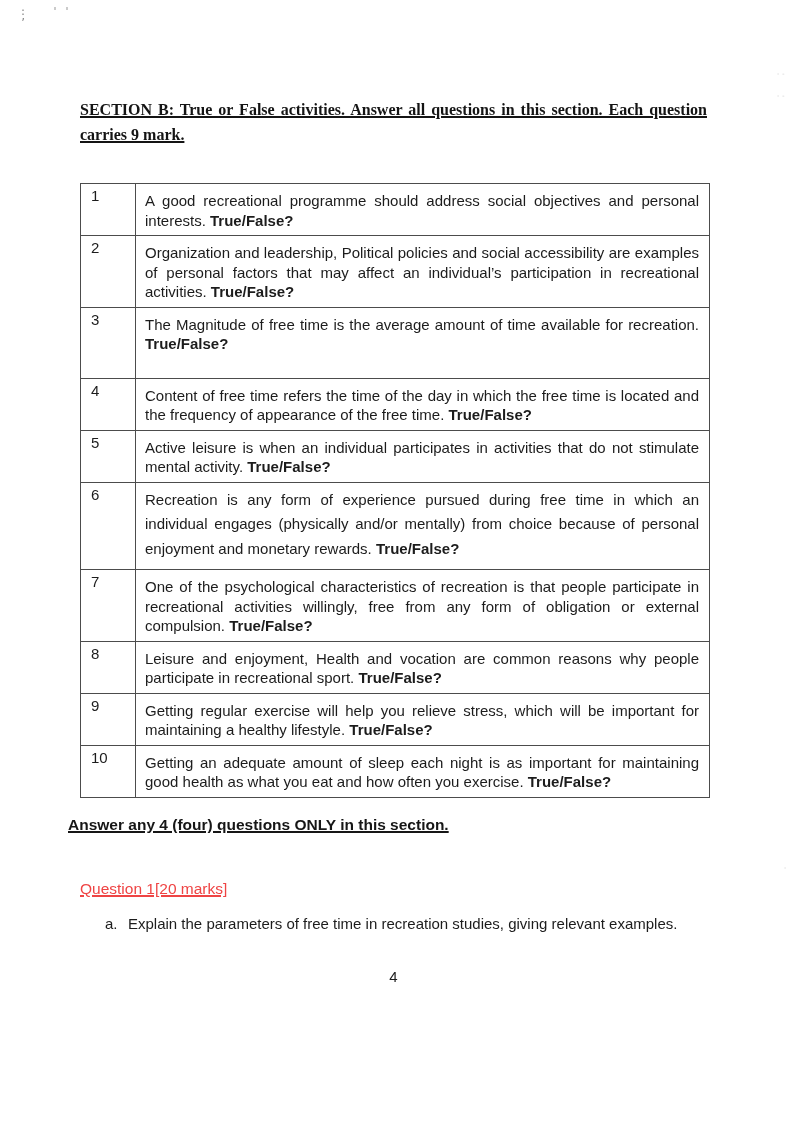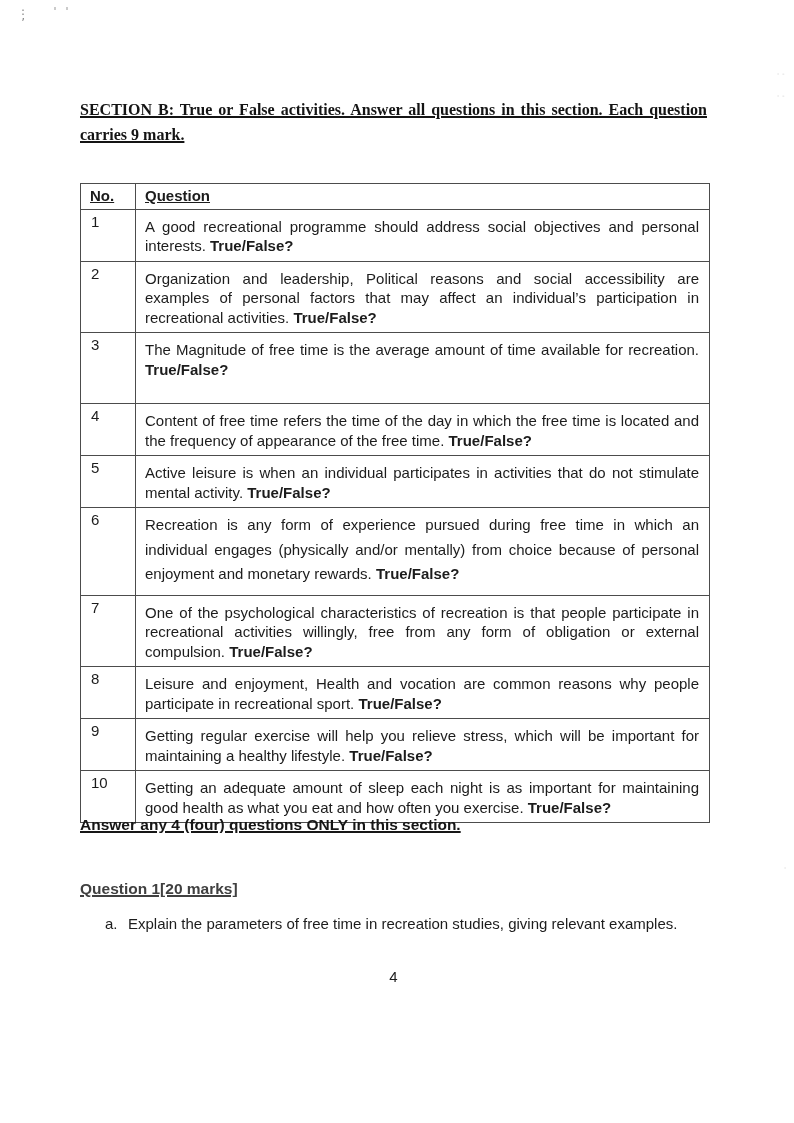--- a/index.html
+++ b/index.html
@@ -95,37 +95,37 @@
     left: 80px;
     top: 781px;
     font-size: 15.5px;
     font-weight: bold;
     text-decoration: underline;
     text-decoration-thickness: 1.5px;
     color: #161616;
   }
   .section-c-instruction {
     position: absolute;
-    left: 80px;
+    left: 68px;
     top: 816px;
     font-size: 15.5px;
     font-weight: bold;
     text-decoration: underline;
     text-decoration-thickness: 1.5px;
     color: #161616;
   }
   .question1-heading {
     position: absolute;
     left: 80px;
     top: 880px;
     font-size: 15.5px;
-    font-weight: bold;
-    text-decoration: underline;
-    text-decoration-thickness: 1.5px;
-    color: #404040;
+    font-weight: normal;
+    text-decoration: underline;
+    text-decoration-thickness: 1.5px;
+    color: #ef4444;
   }
   .item-a {
     position: absolute;
     left: 105px;
     top: 915px;
     width: 602px;
     font-size: 15px;
     color: #1c1c1c;
     display: flex;
   }
@@ -166,31 +166,27 @@
     <div class="line1">SECTION B: True or False activities. Answer all questions in this section. Each question</div>
     <div class="line2">carries 9 mark.</div>
   </div>
 
   <table class="questions">
     <colgroup>
         <col class="c-no">
         <col>
       </colgroup>
     <tbody>
-        <tr>
-      <th>No.</th>
-      <th>Question</th>
-    </tr>
     <tr>
       <td class="no-cell">1</td>
       <td class="q-cell"><span>A good recreational programme should address social objectives and personal interests.</span> <span class="tf">True/False?</span></td>
     </tr>
     <tr>
       <td class="no-cell">2</td>
-      <td class="q-cell"><span>Organization and leadership, Political reasons and social accessibility are examples of personal factors that may affect an individual’s participation in recreational activities.</span> <span class="tf">True/False?</span></td>
+      <td class="q-cell"><span>Organization and leadership, Political policies and social accessibility are examples of personal factors that may affect an individual’s participation in recreational activities.</span> <span class="tf">True/False?</span></td>
     </tr>
     <tr class="pad-bottom">
       <td class="no-cell">3</td>
       <td class="q-cell"><span>The Magnitude of free time is the average amount of time available for recreation.</span> <span class="tf">True/False?</span></td>
     </tr>
     <tr>
       <td class="no-cell">4</td>
       <td class="q-cell"><span>Content of free time refers the time of the day in which the free time is located and the frequency of appearance of the free time.</span> <span class="tf">True/False?</span></td>
     </tr>
     <tr>

